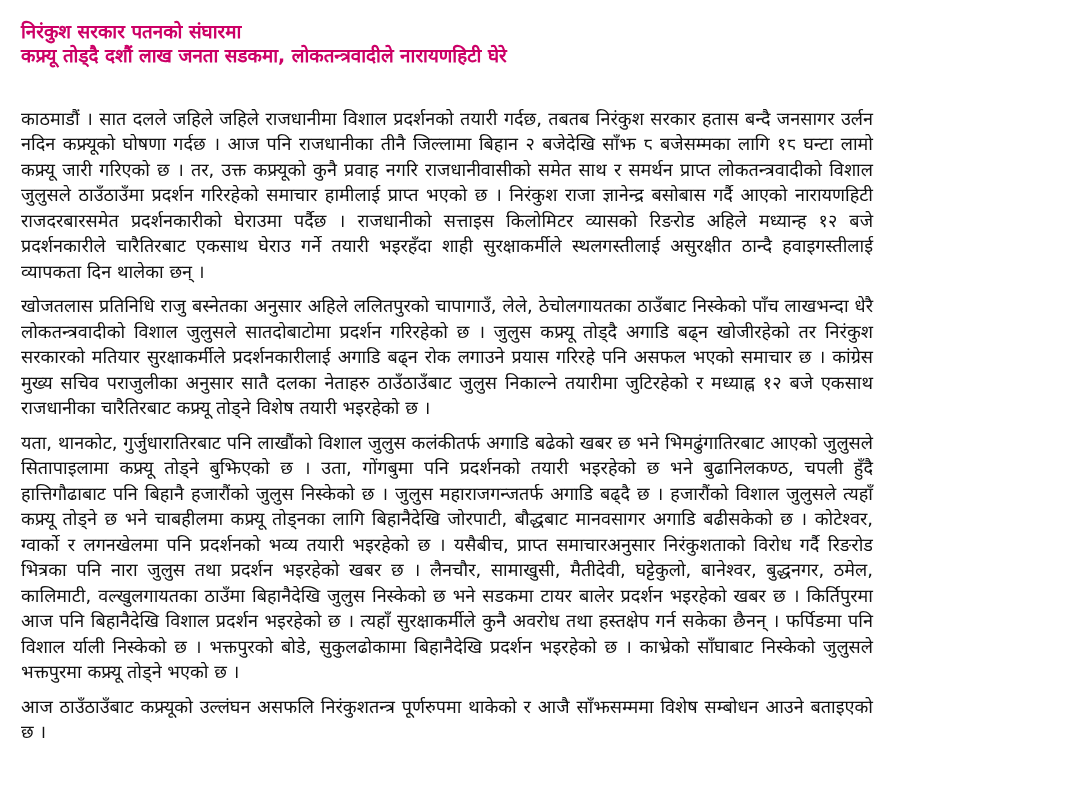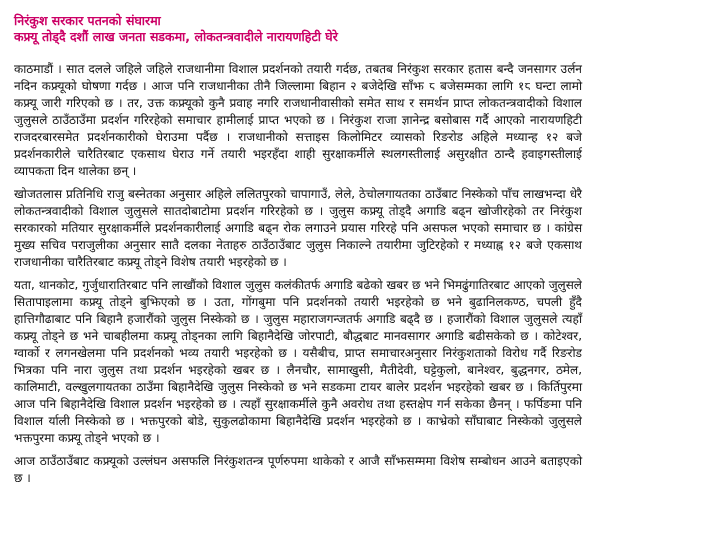--- a/index.html
+++ b/index.html
@@ -22,21 +22,21 @@
     color:var(--headline-color);
     font-size:12.5px;
     font-weight:bold;
     line-height:16px;
   }
   .headline{
     color:var(--headline-color);
     font-size:12.5px;
     font-weight:bold;
     line-height:16px;
-    margin-bottom:16px;
+    margin-bottom:26px;
   }
   .body-text p{
     color:var(--body-color);
     font-size:12px;
     line-height:17px;
     text-align:justify;
     margin-bottom:6px;
   }
 </style>
 </head>

